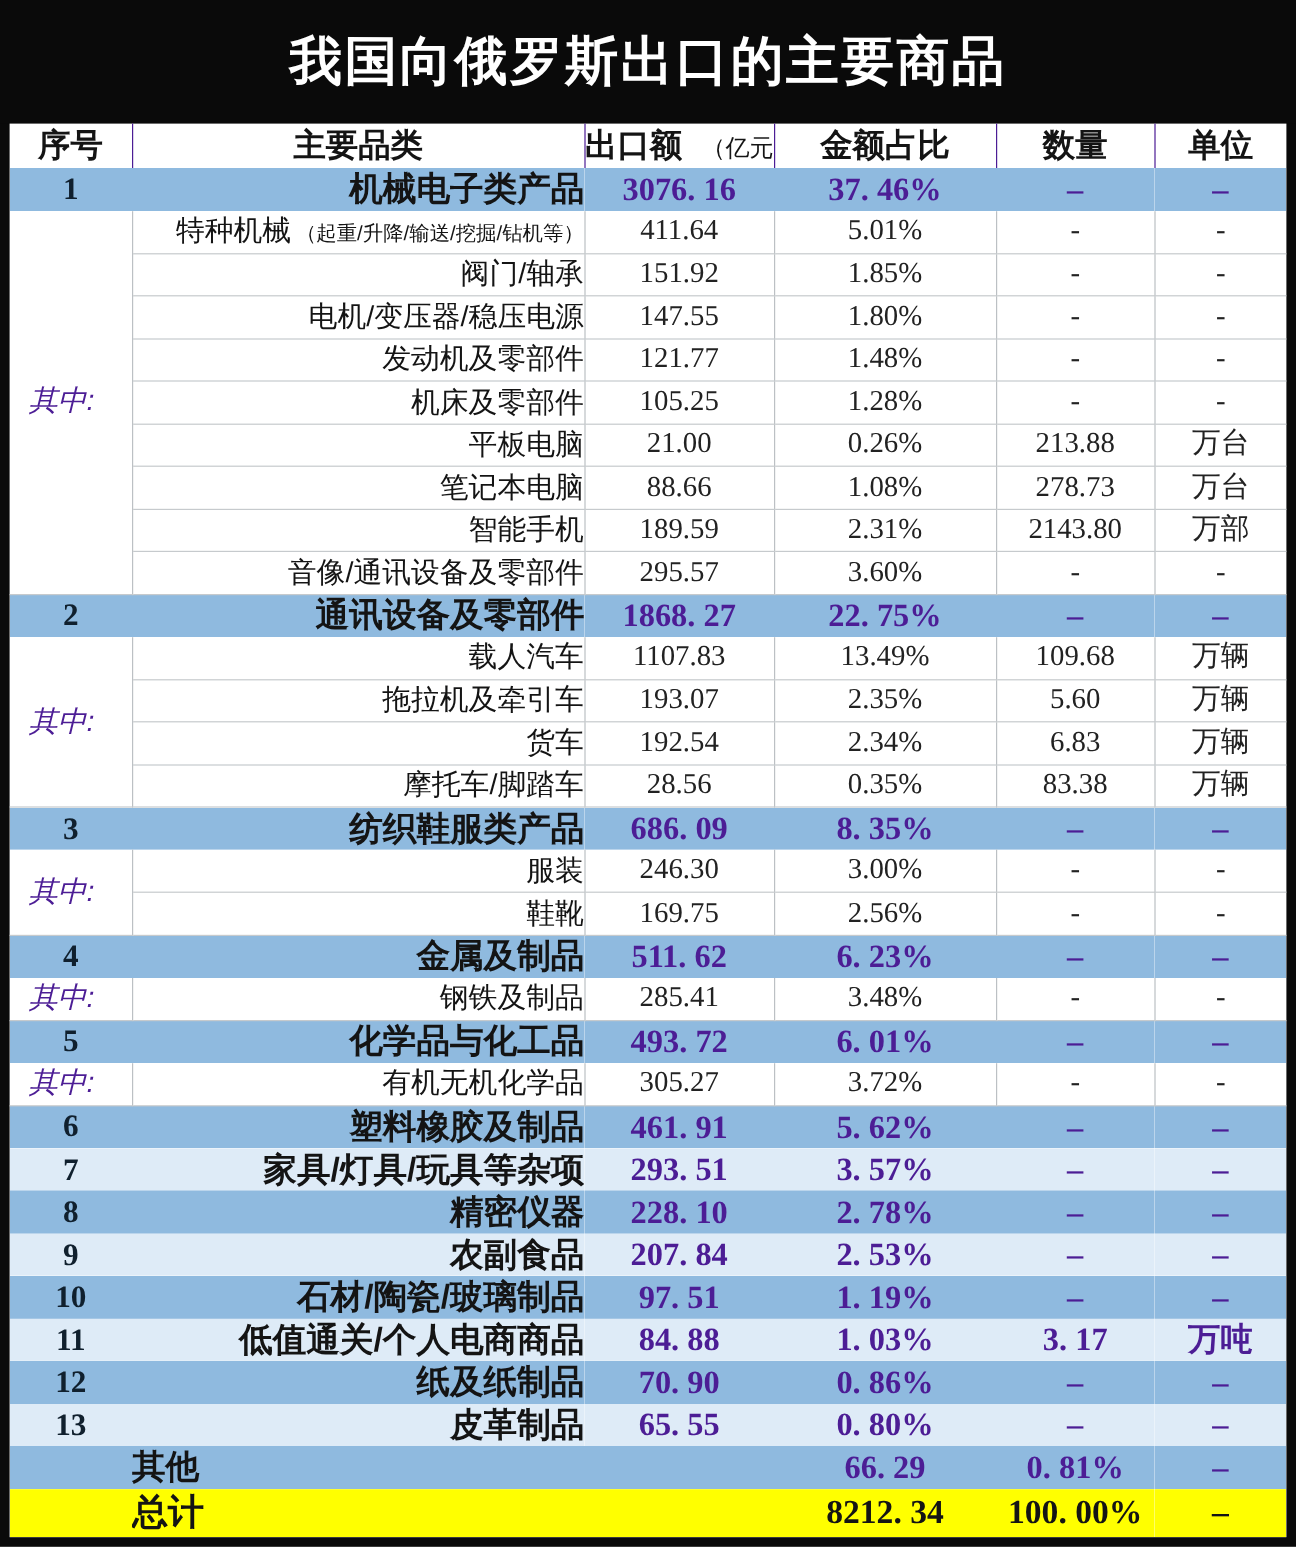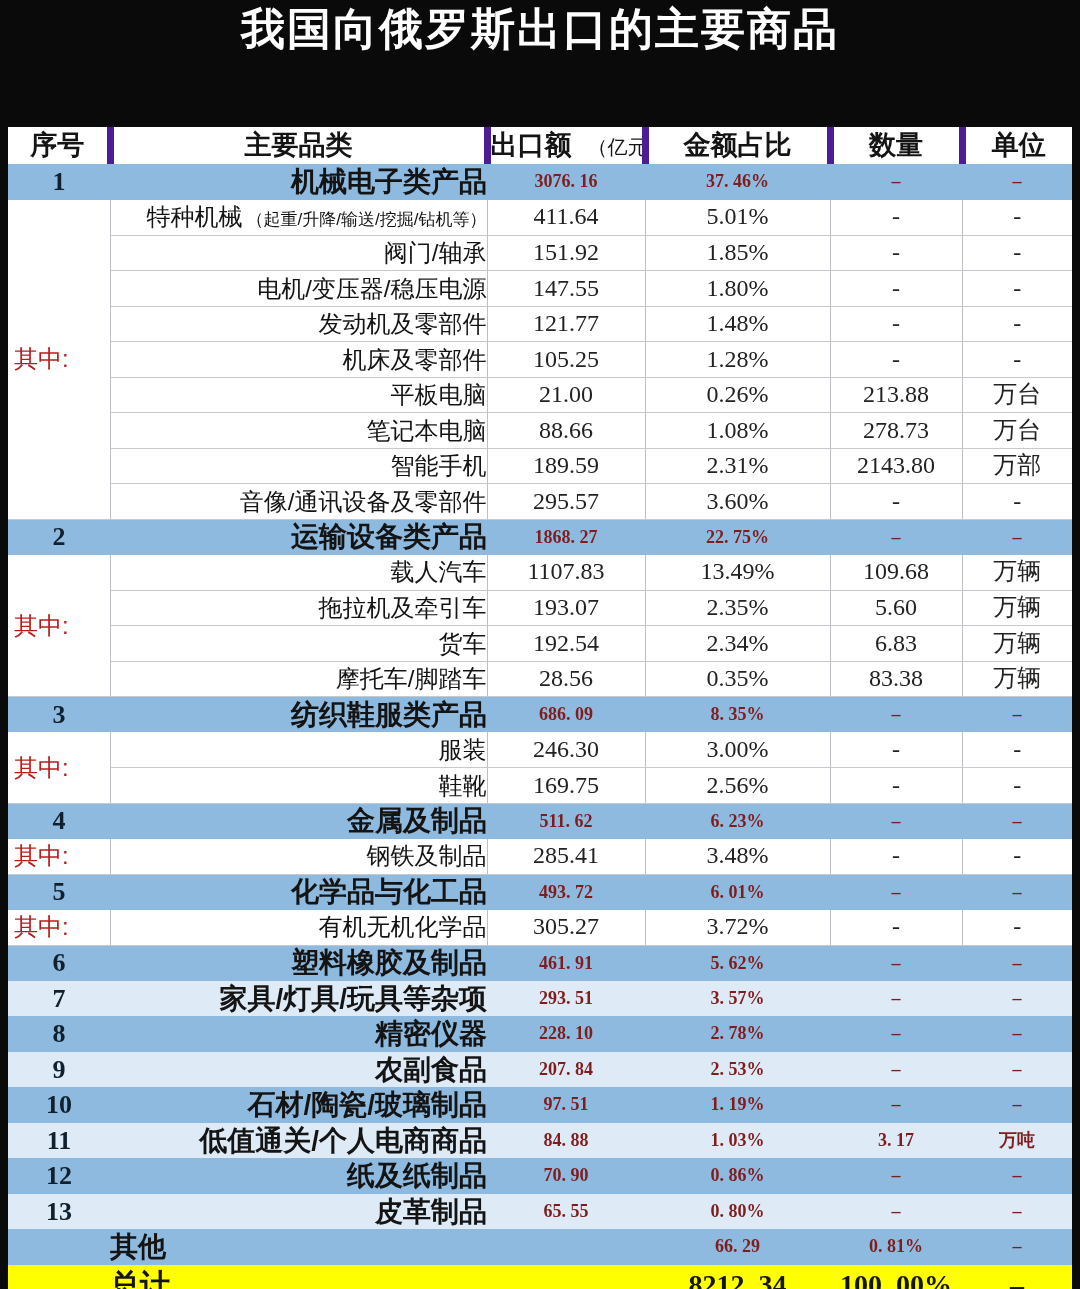--- a/index.html
+++ b/index.html
@@ -4,24 +4,25 @@
 <style>
   html,body{margin:0;padding:0;}
   body{
     width:1080px;height:1289px;
     background:#0a0a0a;
     font-family:"Liberation Sans", sans-serif;
     position:relative;
     overflow:hidden;
   }
   .title-banner{
-    height:127px;
-    display:flex;align-items:flex-start;justify-content:center;
+    height:103px;
+    display:flex;align-items:center;justify-content:center;
     color:#ffffff;
     background:#0a0a0a;
+    flex-direction:column;
   }
   .title-main{
     font-size:44px;font-weight:bold;letter-spacing:2px;
   }
   .title-year{
     font-size:33px;font-weight:bold;margin-left:12px;letter-spacing:1px;
   }
   table.export-table{
     border-collapse:collapse;table-layout:fixed;
     width:1064px;margin:0 8px;
@@ -31,21 +32,21 @@
   tbody tr{height:35.5px;}
   tbody tr.total{height:40px;padding-left:13px;}
   th,td{
     padding:0;vertical-align:middle;line-height:1.05;
     overflow:hidden;white-space:nowrap;
     color:#141414;
   }
   th{
     background:#ffffff;
     font-size:27px;font-weight:bold;
-    border-right:7px solid #4c1d95;
+    border-right:1px solid #4c1d95;
     text-align:center;
   }
   th:last-child{border-right:none;}
   th .unit-note{font-size:20px;font-weight:normal;margin-left:16px;}
   
   tr.blue td{background:#8FBADF;}
   tr.light td{background:#DEEBF7;}
   tr.total td{background:#FFFF00;}
   tr.white td{
     background:#ffffff;
@@ -55,34 +56,34 @@
   tr.white td:last-child{border-right:none;}
   
   td.no{
     text-align:center;
     font-family:"Liberation Serif", serif;
     font-size:26px;
   }
   td.qz{
     background:#ffffff;
     border-right:1px solid #bcc0c4;
-    text-align:left;padding-left:6px;
-    font-size:24px;color:#b91c1c;
+    text-align:left;padding-left:16px;
+    font-size:24px;color:#4c1d95;font-style:italic;
   }
   td.name{text-align:right;padding-left:10px;}
   td.name.center{text-align:left;padding-left:0;}
   td.num{
     text-align:center;
     font-family:"Liberation Serif", serif;
   }
   .nm{font-size:24px;}
   .note{font-size:17px;margin-left:4px;}
   tr.category td, tr.other td{font-weight:bold;}
   tr.category .nm, tr.other .nm{font-size:28px;}
-  tr.category td.num, tr.other td.num{font-size:18px;color:#7f1d1d;}
+  tr.category td.num, tr.other td.num{font-size:27px;color:#4c1d95;}
   tr.category td.no{font-weight:bold;color:#10202e;}
   tr.white td.num{font-size:24px;color:#222;}
   tr.white .nm{font-size:24px;font-weight:400;}
   tr.total td{font-weight:bold;}
   tr.total .nm{font-size:30px;}
   tr.total td.num{font-size:28px;text-align:center;}
 </style>
 </head>
 <body>
 
@@ -177,21 +178,21 @@
       </tr>
       <tr class="white sub">
         <td class="name"><span class="nm">音像/通讯设备及零部件</span></td>
         <td class="num">295.57</td>
         <td class="num">3.60%</td>
         <td class="num">-</td>
         <td class="num">-</td>
       </tr>
       <tr class="blue category">
         <td class="no">2</td>
-        <td class="name"><span class="nm">运输设备类产品</span></td>
+        <td class="name"><span class="nm">通讯设备及零部件</span></td>
         <td class="num">1868. 27</td>
         <td class="num">22. 75%</td>
         <td class="num">–</td>
         <td class="num">–</td>
       </tr>
       <tr class="white sub">
         <td class="qz" rowspan="4">其中:</td>
         <td class="name"><span class="nm">载人汽车</span></td>
         <td class="num">1107.83</td>
         <td class="num">13.49%</td>

